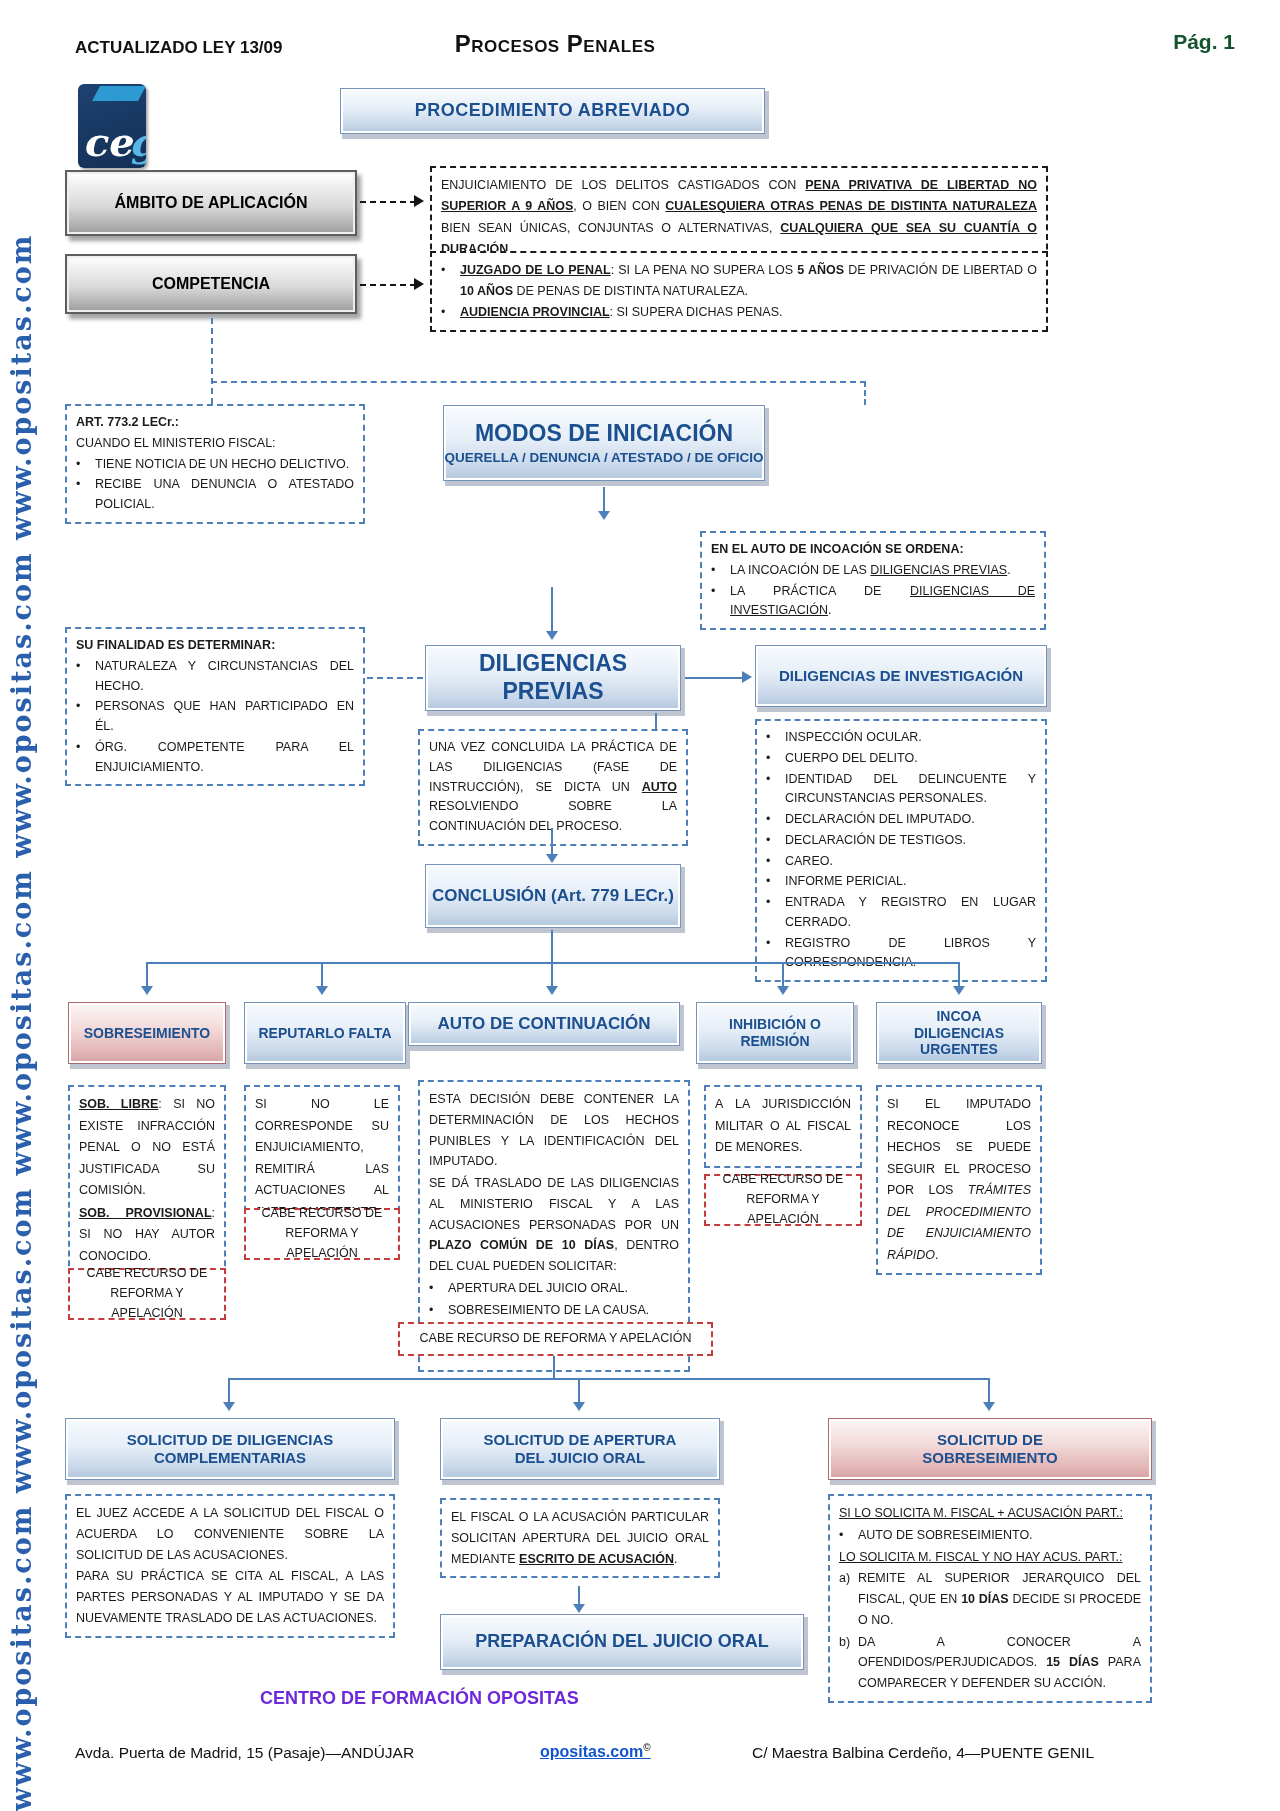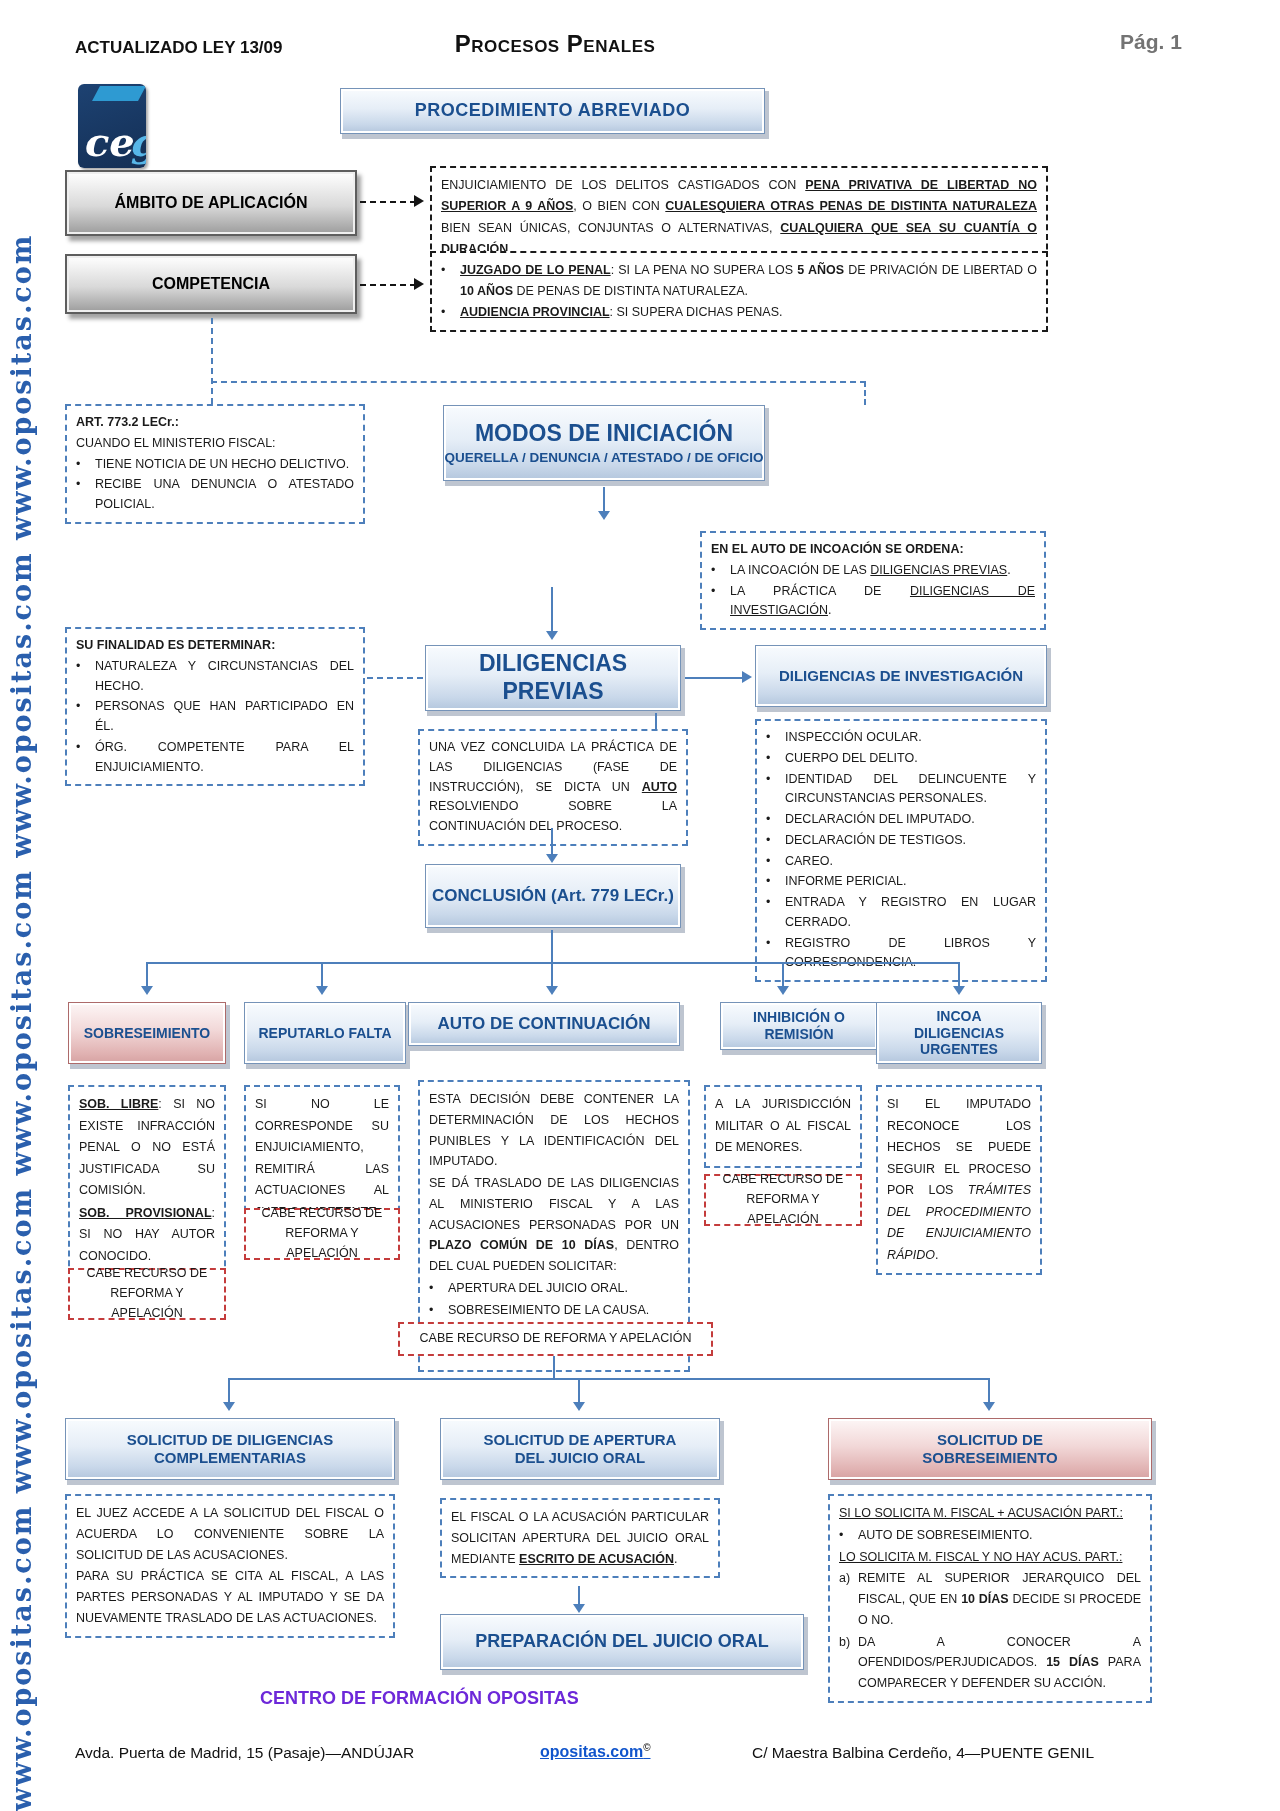--- a/index.html
+++ b/index.html
@@ -20,21 +20,21 @@
     position:absolute; left:6px; top:0; height:1811px; width:52px;
     writing-mode: vertical-rl; transform: rotate(180deg);
     font-family: "DejaVu Serif", serif; font-weight: bold;
     font-size: 27px; letter-spacing: 2px; color: #2a5fad;
     white-space: nowrap; overflow: hidden;
   }
 
   
   .hdr-small { font-size: 17px; font-weight: bold; color:#111; }
   .hdr-title { font-size: 24px; font-weight: bold; font-variant: small-caps; color:#111; text-align:center; letter-spacing:.5px; }
-  .hdr-page  { font-size: 21px; font-weight: bold; color:#737373; }
+  .hdr-page  { font-size: 21px; font-weight: bold; color:#14532d; text-align:right; }
 
   
   #logo { background: linear-gradient(160deg,#1d4272,#142f55); border-radius: 6px;
           box-shadow: 2px 2px 3px rgba(0,0,0,.35); overflow:hidden; }
   #logo .flag { position:absolute; top:2px; right:4px; width:46px; height:15px;
           background:#2e9ad2; transform: skewX(-28deg); }
   #logo .txt { position:absolute; left:7px; bottom:6px;
           font-family:"DejaVu Serif", serif; font-weight:bold; font-style:italic;
           font-size:40px; line-height:1; color:#fff; }
   #logo .txt .g2 { color:#57b6e8; margin-left:-4px; }
@@ -251,21 +251,21 @@
   <div class="abs vline" style="left:958px;top:962px;height:26px;"></div>
   <div class="abs tri-down" style="left:141px;top:986px;"></div>
   <div class="abs tri-down" style="left:316px;top:986px;"></div>
   <div class="abs tri-down" style="left:546px;top:986px;"></div>
   <div class="abs tri-down" style="left:777px;top:986px;"></div>
   <div class="abs tri-down" style="left:953px;top:986px;"></div>
 
   <div class="abs box pink fs14" style="left:68px;top:1002px;width:158px;height:62px;">SOBRESEIMIENTO</div>
   <div class="abs box fs14" style="left:244px;top:1002px;width:162px;height:62px;">REPUTARLO FALTA</div>
   <div class="abs box fs17" style="left:408px;top:1002px;width:272px;height:44px;">AUTO DE CONTINUACIÓN</div>
-  <div class="abs box fs14" style="left:720px;top:1002px;width:158px;height:48px;padding:3px 18px;">INHIBICIÓN O REMISIÓN</div>
+  <div class="abs box fs14" style="left:696px;top:1002px;width:158px;height:62px;padding:3px 18px;">INHIBICIÓN O REMISIÓN</div>
   <div class="abs box fs14" style="left:876px;top:1002px;width:166px;height:62px;padding:0 14px;">INCOA DILIGENCIAS URGENTES</div>
 
   <div class="abs note" style="left:68px;top:1085px;width:158px;line-height:1.72;">
       <div class="ln"><span class="b u">SOB. LIBRE</span><span>: SI NO EXISTE INFRACCIÓN PENAL O NO ESTÁ JUSTIFICADA SU COMISIÓN.</span></div>
       <div class="ln"><span class="b u">SOB. PROVISIONAL</span><span>: SI NO HAY AUTOR CONOCIDO.</span></div>
     </div>
   <div class="abs note red" style="left:68px;top:1268px;width:158px;height:52px;">CABE RECURSO DE REFORMA Y APELACIÓN</div>
 
   <div class="abs note" style="left:244px;top:1085px;width:156px;line-height:1.72;">
       <div class="ln"><span>SI NO LE CORRESPONDE SU ENJUICIAMIENTO, REMITIRÁ LAS ACTUACIONES AL JUEZ COMPETENTE.</span></div>

